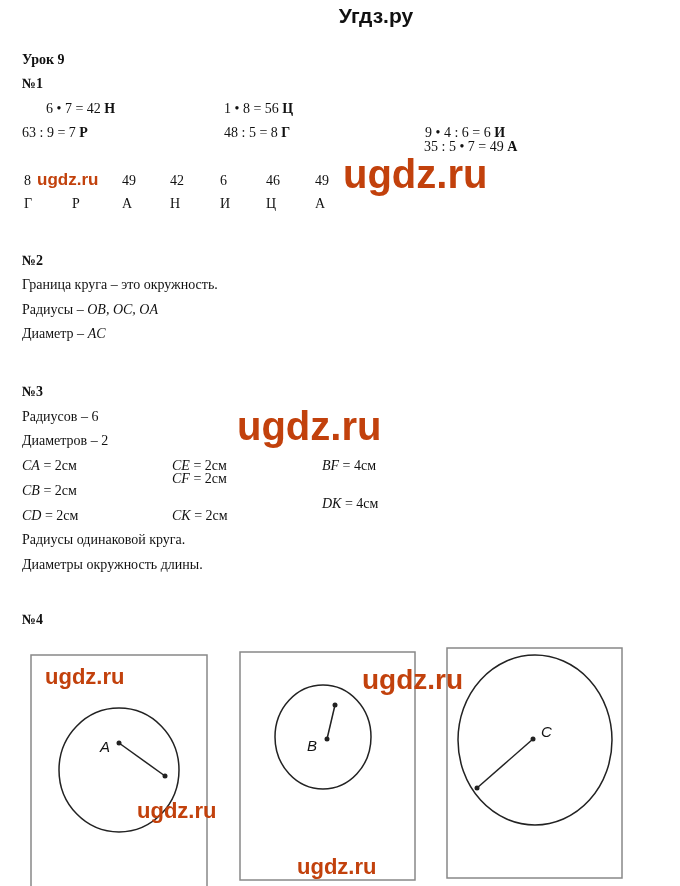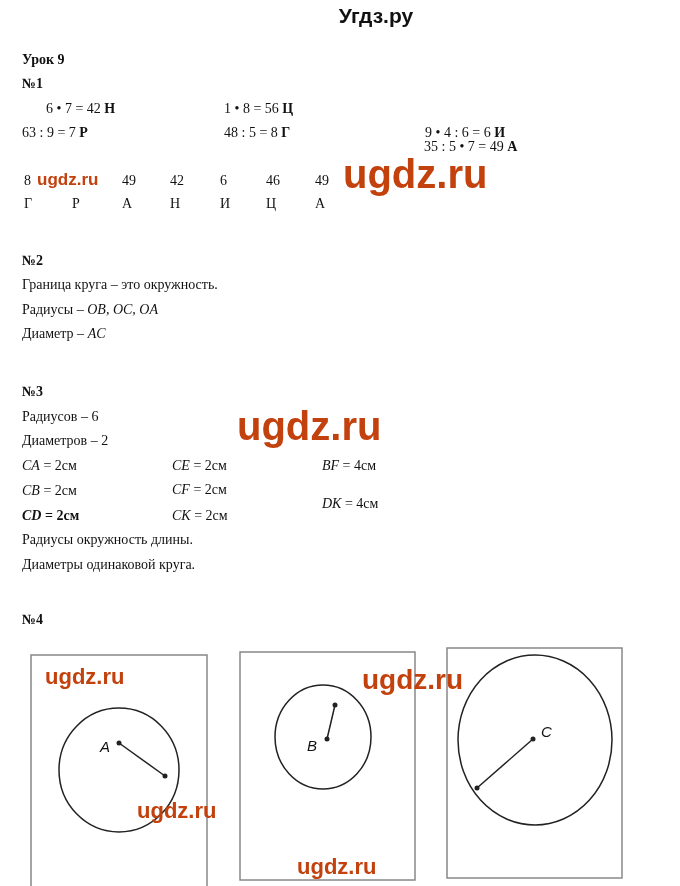--- a/index.html
+++ b/index.html
@@ -55,27 +55,27 @@
 
 <div class="abs txt b" style="left:22px;top:380px;">№3</div>
 <div class="abs txt" style="left:22px;top:405px;">Радиусов – 6</div>
 <div class="abs txt" style="left:22px;top:429px;">Диаметров – 2</div>
 <div class="abs wm" style="left:237px;top:404px;font-size:40px;">ugdz.ru</div>
 
 <div class="abs txt" style="left:22px;top:454px;"><span class="i">CA</span><span> = 2см</span></div>
 <div class="abs txt" style="left:172px;top:454px;"><span class="i">CE</span><span> = 2см</span></div>
 <div class="abs txt" style="left:322px;top:454px;"><span class="i">BF</span><span> = 4см</span></div>
 <div class="abs txt" style="left:22px;top:479px;text-align:right;"><span class="i">CB</span><span> = 2см</span></div>
-<div class="abs txt" style="left:172px;top:478px;"><span class="i">CF</span><span> = 2см</span></div>
+<div class="abs txt" style="left:172px;top:467px;"><span class="i">CF</span><span> = 2см</span></div>
 <div class="abs txt" style="left:322px;top:492px;"><span class="i">DK</span><span> = 4см</span></div>
-<div class="abs txt" style="left:22px;top:504px;font-weight:bold;"><span class="i">CD</span><span> = 2см</span></div>
+<div class="abs txt" style="left:22px;top:504px;"><span class="i">CD</span><span> = 2см</span></div>
 <div class="abs txt" style="left:172px;top:504px;"><span class="i">CK</span><span> = 2см</span></div>
 
-<div class="abs txt" style="left:22px;top:528px;">Радиусы окружность длины.</div>
-<div class="abs txt" style="left:22px;top:553px;">Диаметры одинаковой круга.</div>
+<div class="abs txt" style="left:22px;top:528px;">Радиусы одинаковой круга.</div>
+<div class="abs txt" style="left:22px;top:553px;">Диаметры окружность длины.</div>
 
 <div class="abs txt b" style="left:22px;top:608px;">№4</div>
 
 <svg width="680" height="886">
   <g fill="none" stroke="#888" stroke-width="1.5">
     <rect x="31" y="655" width="176" height="246"></rect>
     <rect x="240" y="652" width="175" height="228"></rect>
     <rect x="447" y="648" width="175" height="230"></rect>
   </g>
   <g fill="none" stroke="#222" stroke-width="1.5">

